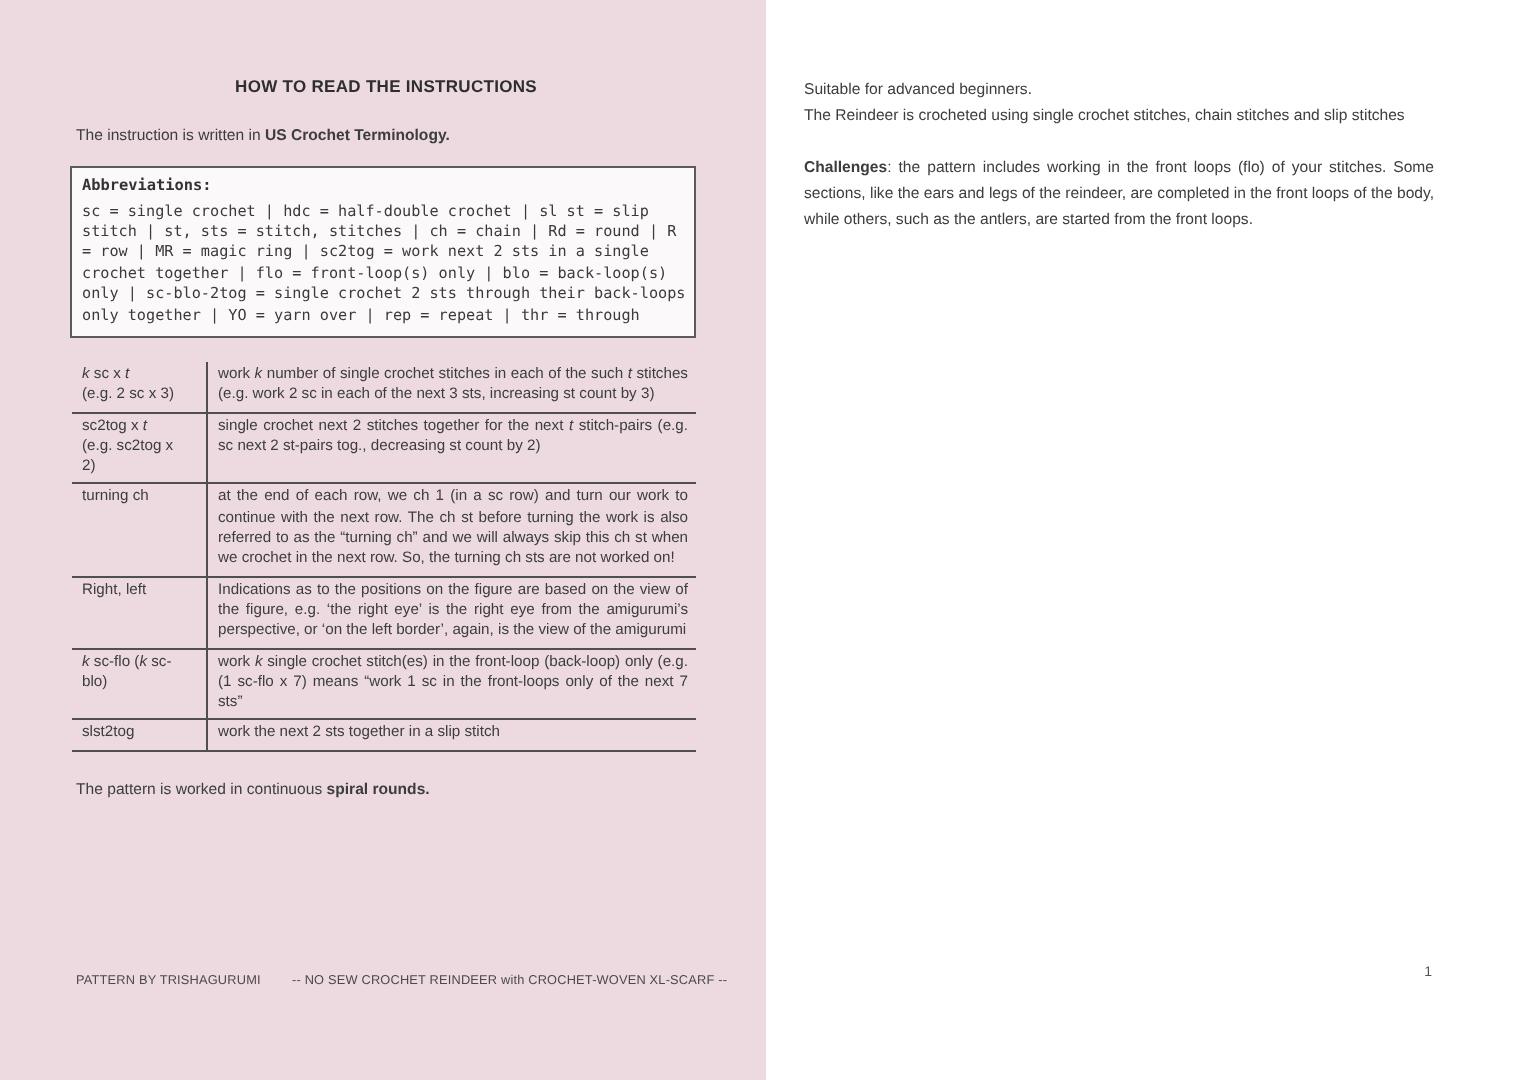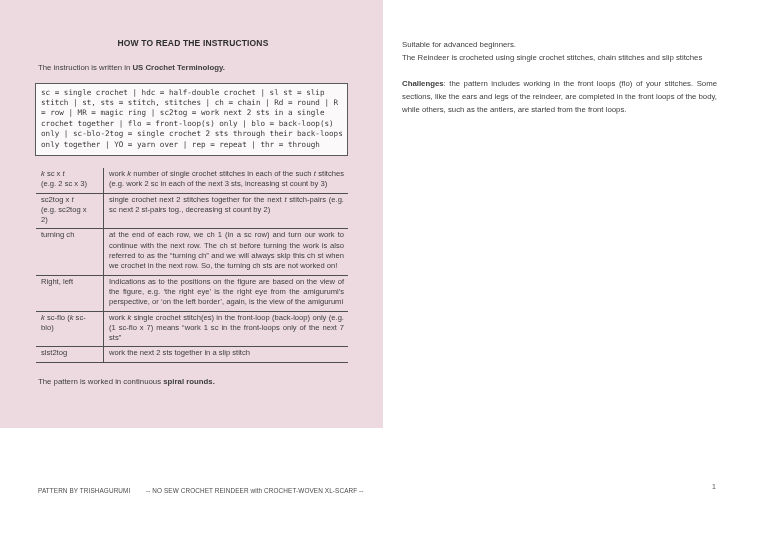--- a/index.html
+++ b/index.html
@@ -3,21 +3,21 @@
 <meta charset="utf-8">
 <style>
   html,body { margin:0; padding:0; background:#fff; }
   .canvas {
     position:relative; width:766px; height:540px; overflow:hidden;
     display:flex;
     font-family:"Liberation Sans", sans-serif;
     color:var(--text, #3d3d3d);
     -webkit-font-smoothing:antialiased;
   }
-  .page { position:relative; width:383px; height:428px; box-sizing:border-box; }
+  .page { position:relative; width:383px; height:540px; box-sizing:border-box; }
   .page-left  { background:var(--left_page_bg, #ecdae0); padding:38px 35px 0 38px; }
   .page-right { background:var(--right_page_bg, #ffffff); padding:38px 49px 0 19px; }
 
   .doc-title {
     margin:0; text-align:center;
     font-size:8.5px; font-weight:bold; color:#2e2e2e; letter-spacing:0.15px;
   }
 
   .body-text { font-size:7.8px; line-height:10.5px; margin:0; }
   .intro { margin-top:15px; }
@@ -75,20 +75,21 @@
 <body>
 
 <div class="canvas">
 
   <div class="page page-left">
     <h1 class="doc-title">HOW TO READ THE INSTRUCTIONS</h1>
 
     <p class="body-text intro"><span>The instruction is written in </span><span style="font-weight: bold; text-align: right;">US Crochet Terminology.</span></p>
 
     <div class="abbrev-box">
+      <p class="abbrev-heading">Abbreviations:</p>
       <p class="abbrev-body">sc = single crochet | hdc = half-double crochet | sl st = slip
 stitch | st, sts = stitch, stitches | ch = chain | Rd = round | R
 = row | MR = magic ring | sc2tog = work next 2 sts in a single
 crochet together | flo = front-loop(s) only | blo = back-loop(s)
 only | sc-blo-2tog = single crochet 2 sts through their back-loops
 only together | YO = yarn over | rep = repeat | thr = through</p>
     </div>
 
     <table class="defs">
       <tbody>

